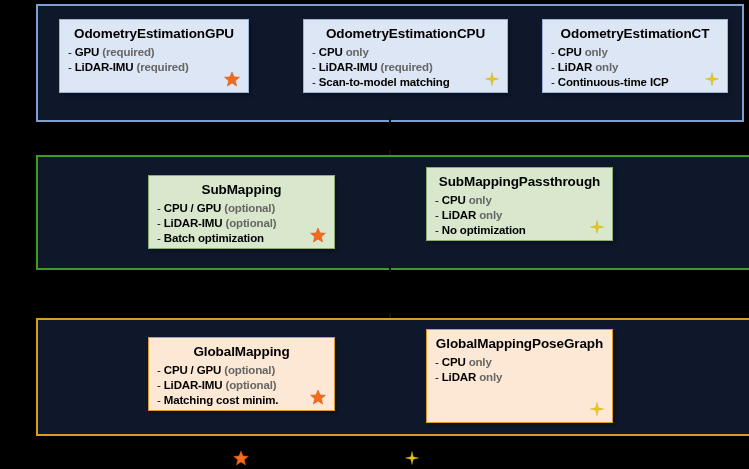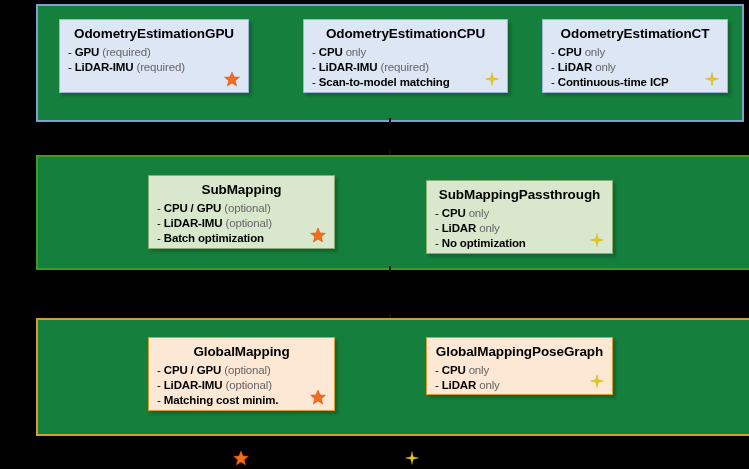--- a/index.html
+++ b/index.html
@@ -20,21 +20,21 @@
     position: absolute;
     left: 0; top: 0;
     width: 749px;
     height: 469px;
     background: #000000;
   }
 
   
   .group {
     position: absolute;
-    background: #15803d;
+    background: #0f172a;
     box-sizing: border-box;
     padding-left: 16px;
   }
   .group-odometry {
     left: 36px;
     top: 4px;
     width: 708px;
     height: 118px;
     border: 2px solid #7e9fd0;
   }
@@ -103,21 +103,21 @@
   .mod-line .dash {
     color: #000000;
     font-weight: normal;
   }
   .mod-line .strong {
     color: #000000;
     font-weight: bold;
   }
   .mod-line .weak {
     color: #666666;
-    font-weight: normal;
+    font-weight: bold;
     margin-top: 24px;
   }
 
   
   .icon {
     position: absolute;
     width: 16px;
     height: 16px;
     line-height: 16px;
     text-align: center;
@@ -213,21 +213,21 @@
           <span class="dash">-&nbsp;</span><span class="strong">Batch optimization</span> <span class="weak"></span>
         </div>
       </div>
       <span class="icon" style="right:8px; bottom:5px;">
         <svg width="16" height="16" viewBox="0 0 16 16">
             <polygon points="8,1 10.1,5.9 15.4,6.3 11.3,9.8 12.6,15 8,12.1 3.4,15 4.7,9.8 0.6,6.3 5.9,5.9" fill="#f26d1b" stroke="#d4490a" stroke-width="0.5"></polygon>
           </svg>
       </span>
     </div>
 
-    <div class="modbox green" style="left:388px; top:23px; width:187px; height:74px;">
+    <div class="modbox green" style="left:388px; top:10px; width:187px; height:74px;">
       <div class="mod-title">SubMappingPassthrough</div>
       <div class="mod-lines">
         <div class="mod-line">
           <span class="dash">-&nbsp;</span><span class="strong">CPU</span> <span class="weak">only</span>
         </div>
         <div class="mod-line">
           <span class="dash">-&nbsp;</span><span class="strong">LiDAR</span> <span class="weak">only</span>
         </div>
         <div class="mod-line">
           <span class="dash">-&nbsp;</span><span class="strong">No optimization</span> <span class="weak"></span>
@@ -259,21 +259,21 @@
           <span class="dash">-&nbsp;</span><span class="strong">Matching cost minim.</span> <span class="weak"></span>
         </div>
       </div>
       <span class="icon" style="right:8px; bottom:5px;">
         <svg width="16" height="16" viewBox="0 0 16 16">
             <polygon points="8,1 10.1,5.9 15.4,6.3 11.3,9.8 12.6,15 8,12.1 3.4,15 4.7,9.8 0.6,6.3 5.9,5.9" fill="#f26d1b" stroke="#d4490a" stroke-width="0.5"></polygon>
           </svg>
       </span>
     </div>
 
-    <div class="modbox orange" style="left:388px; top:17px; width:187px; height:58px;">
+    <div class="modbox orange" style="left:388px; top:9px; width:187px; height:94px;">
       <div class="mod-title">GlobalMappingPoseGraph</div>
       <div class="mod-lines">
         <div class="mod-line">
           <span class="dash">-&nbsp;</span><span class="strong">CPU</span> <span class="weak">only</span>
         </div>
         <div class="mod-line">
           <span class="dash">-&nbsp;</span><span class="strong">LiDAR</span> <span class="weak">only</span>
         </div>
       </div>
       <span class="icon" style="right:7px; bottom:5px;">

